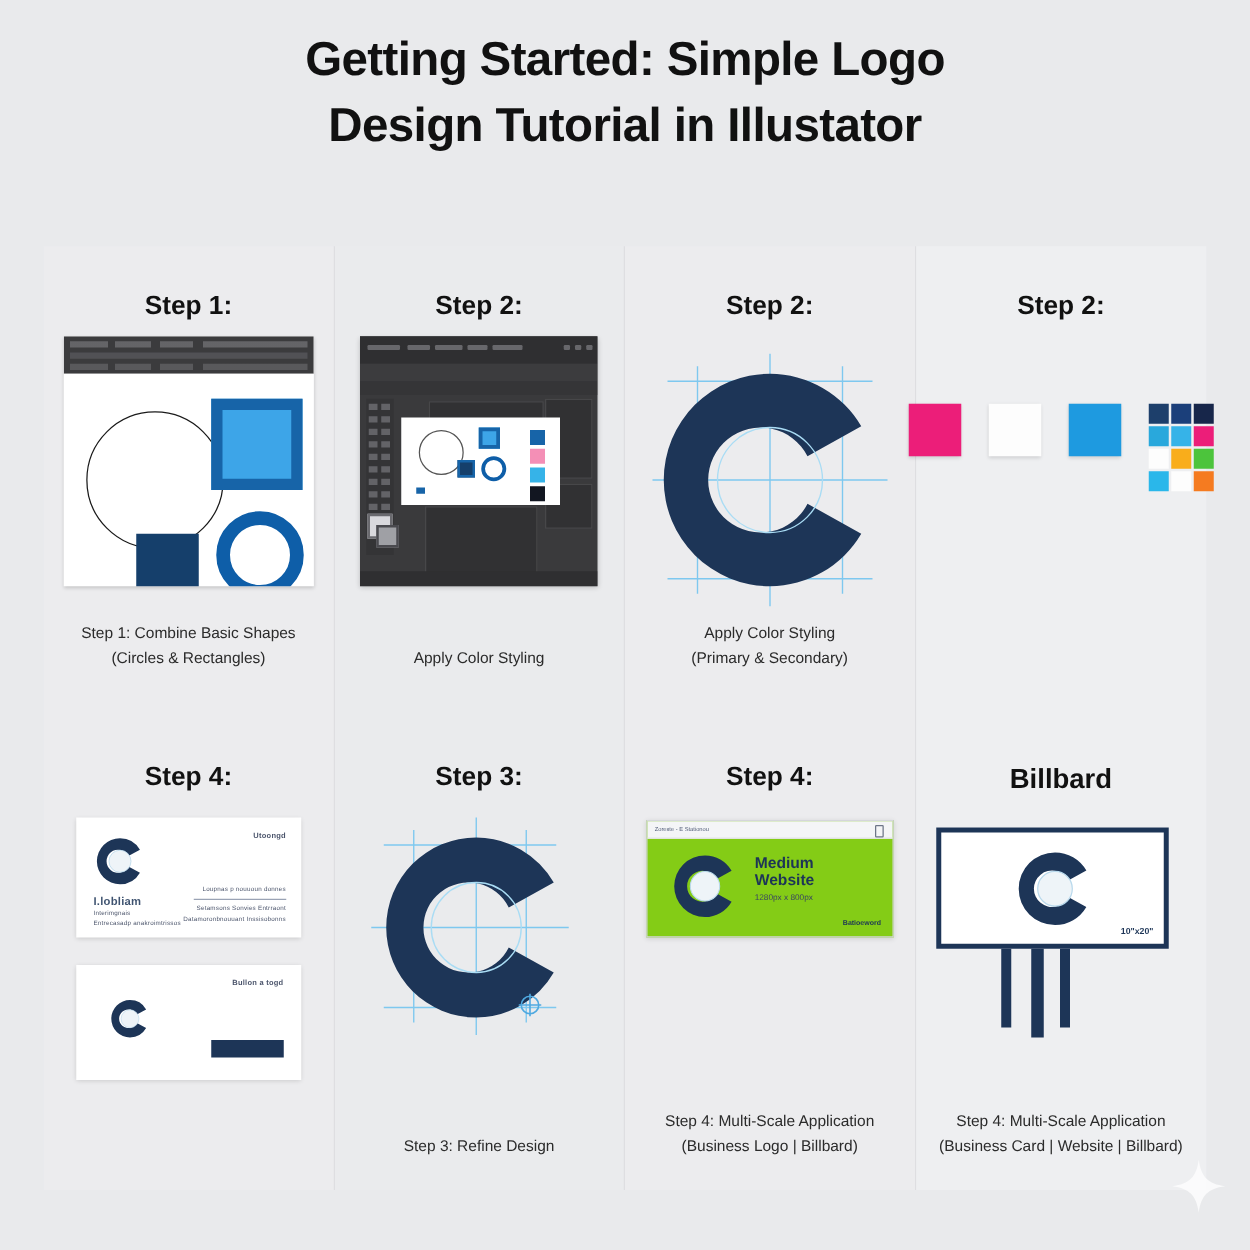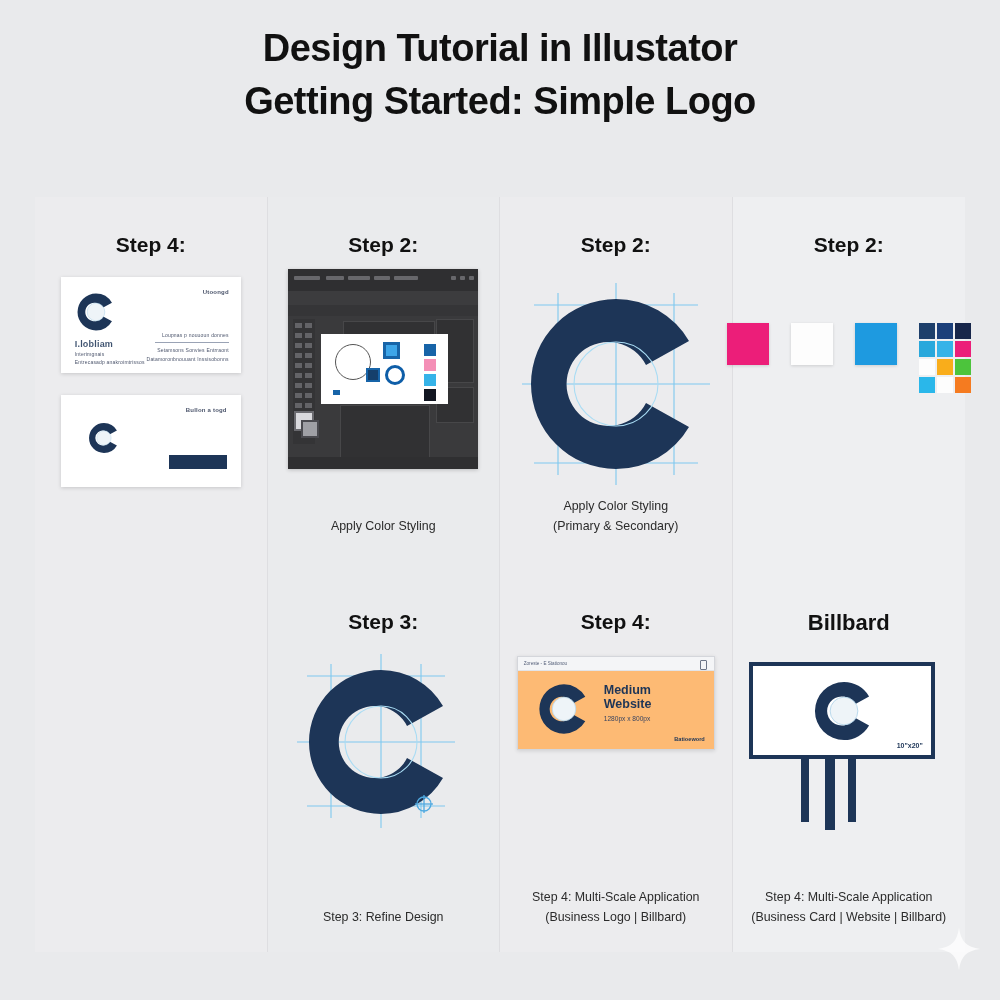--- a/index.html
+++ b/index.html
@@ -97,49 +97,71 @@
 
   
   .card{width:180px;background:#fff;box-shadow:0 1px 4px rgba(0,0,0,.16);position:relative;}
   .card1{height:96px;margin-top:8px;}
   .card2{height:92px;margin-top:22px;}
   .blurtxt{color:#2a3550;opacity:.85;font-size:5px;letter-spacing:.2px;}
   .rule{position:absolute;height:1px;background:#9aa3b5;}
   .navy-bar{position:absolute;background:#1d3557;}
 
   
-  .site{width:196px;height:92px;background:#fdba74;border:1px solid #d4d6db;box-shadow:0 1px 4px rgba(0,0,0,.12);position:relative;}
+  .site{width:196px;height:92px;background:#84cc16;border:1px solid #d4d6db;box-shadow:0 1px 4px rgba(0,0,0,.12);position:relative;}
   .site .chrome{position:absolute;top:0;left:0;right:0;height:13px;background:#f4f5f7;border-bottom:1px solid #e2e4e8;}
   .site .tiny{position:absolute;font-size:4.6px;color:#55607a;}
   .site .mtitle{position:absolute;left:86px;top:26px;font-size:12.5px;font-weight:bold;color:#1d3557;line-height:14px;}
   .site .mdim{position:absolute;left:86px;top:58px;font-size:6.6px;color:#3a4560;}
   .site .mfoot{position:absolute;right:9px;bottom:7px;font-size:5.6px;font-weight:bold;color:#1d3557;}
   .site .phone{position:absolute;right:7px;top:3px;width:5px;height:8px;border:1px solid #6d7688;border-radius:1px;}
 
   
   .bb-wrap{position:relative;width:200px;height:168px;margin-top:14px;}
   .bb-panel{position:absolute;left:0;top:0;width:186px;height:97px;background:#fff;border:4px solid #1d3557;box-sizing:border-box;}
   .bb-dim{position:absolute;right:8px;bottom:6px;font-size:7px;color:#1d3557;font-weight:bold;}
   .bb-leg{position:absolute;background:#1d3557;}
 
   
   .sparkle{position:absolute;right:18px;bottom:28px;width:46px;height:46px;opacity:.85;}
 </style>
 </head>
 <body>
 
 <div class="page-title">
+  <div>Getting Started: Simple Logo</div>
   <div>Design Tutorial in Illustator</div>
-  <div>Getting Started: Simple Logo</div>
 </div>
 
 <div class="grid">
 
   <div class="col col-1">
 
+    <div class="cell">
+      <div class="cell-head">Step 1:</div>
+      <div class="art">
+        <div class="ai-win">
+          <div class="ai-bar">
+            <div class="row r1"></div>
+            <div class="row r2"></div>
+            <div class="row r3"></div>
+          </div>
+          <div class="ai-canvas">
+            <div class="sh-circle"></div>
+            <div class="sh-sq-light"></div>
+            <div class="sh-ring"></div>
+            <div class="sh-sq-dark"></div>
+          </div>
+        </div>
+      </div>
+      <div class="caption cap-a">
+        <div>Step 1: Combine Basic Shapes</div>
+        <div>(Circles &amp; Rectangles)</div>
+      </div>
+    </div>
 
     <div class="cell">
       <div class="cell-head">Step 4:</div>
 
       <div class="card card1">
         <svg class="clogo" style="position:absolute;left:14px;top:14px" width="42" height="42" viewBox="0 0 100 100">
           <path d="M50 6 A44 44 0 1 0 50 94 A44 44 0 0 0 88 72 L66 60 A22 22 0 1 1 66 40 L88 28 A44 44 0 0 0 50 6 Z" fill="#1d3557"></path>
           <circle cx="50" cy="50" r="21" fill="#eef4f8" stroke="#b9d9ec" stroke-width="1.5"></circle>
         </svg>
         <div class="blurtxt" style="position:absolute;right:12px;top:12px;font-size:6px;font-weight:bold">Utoongd</div>

